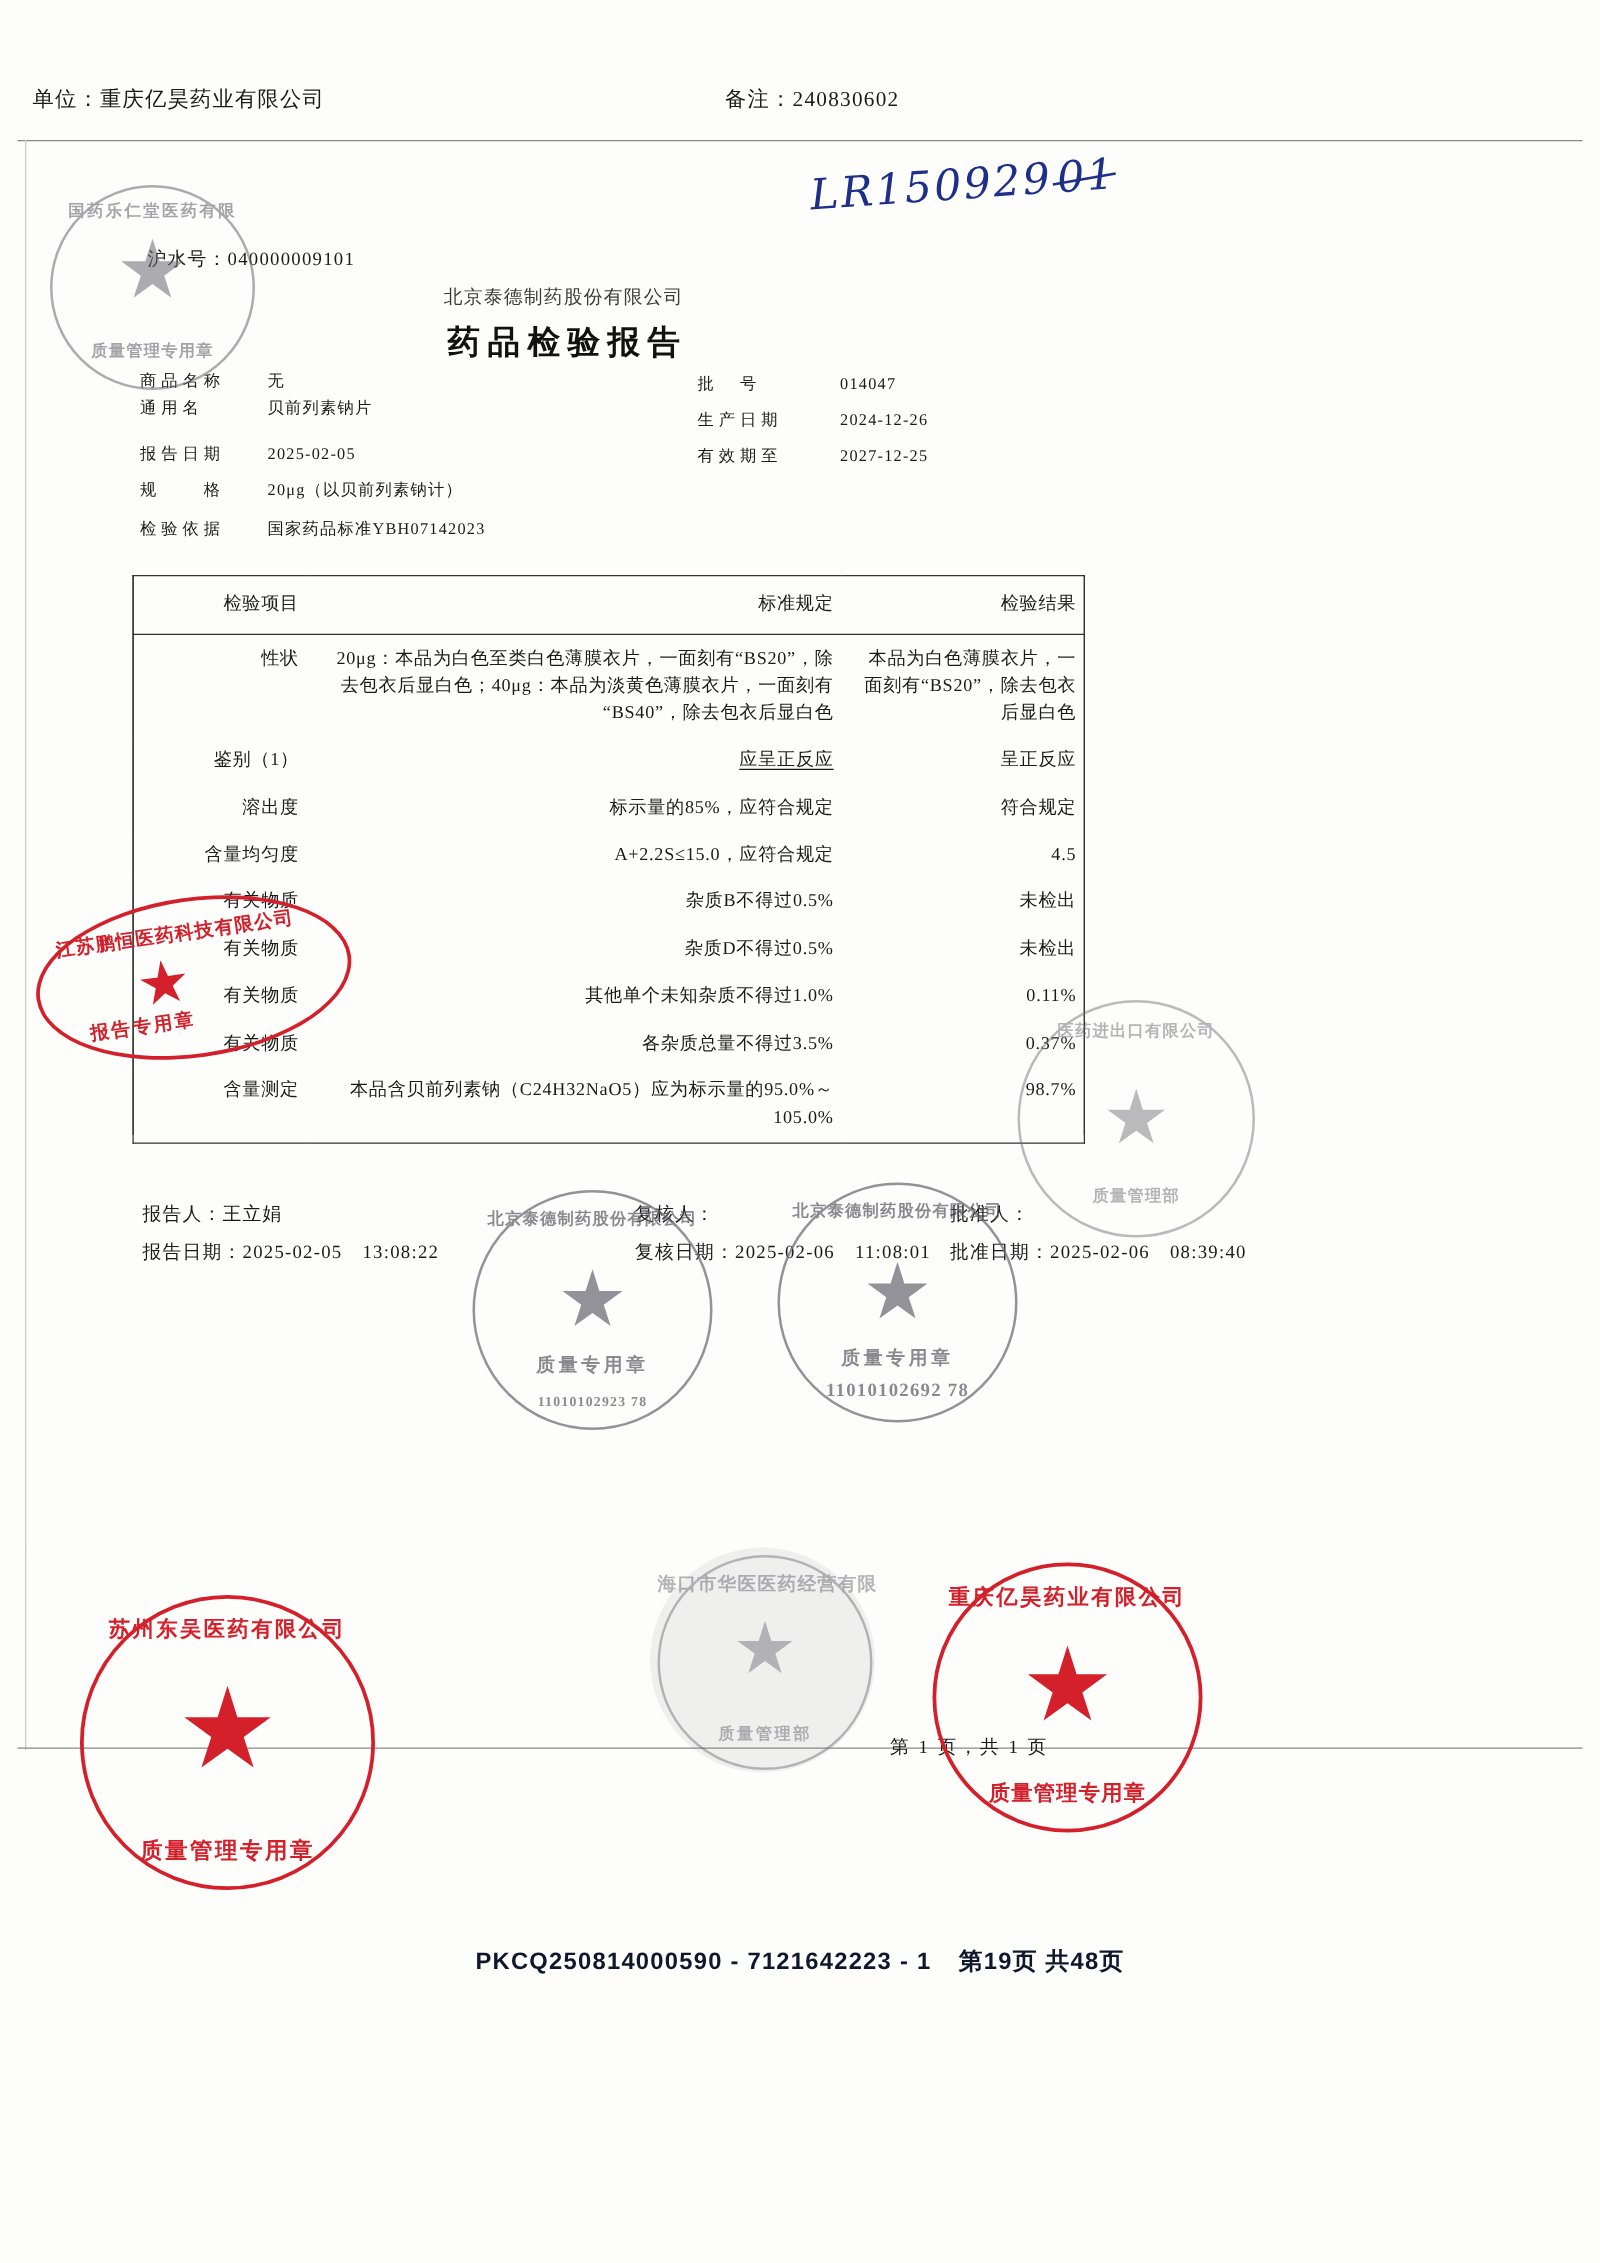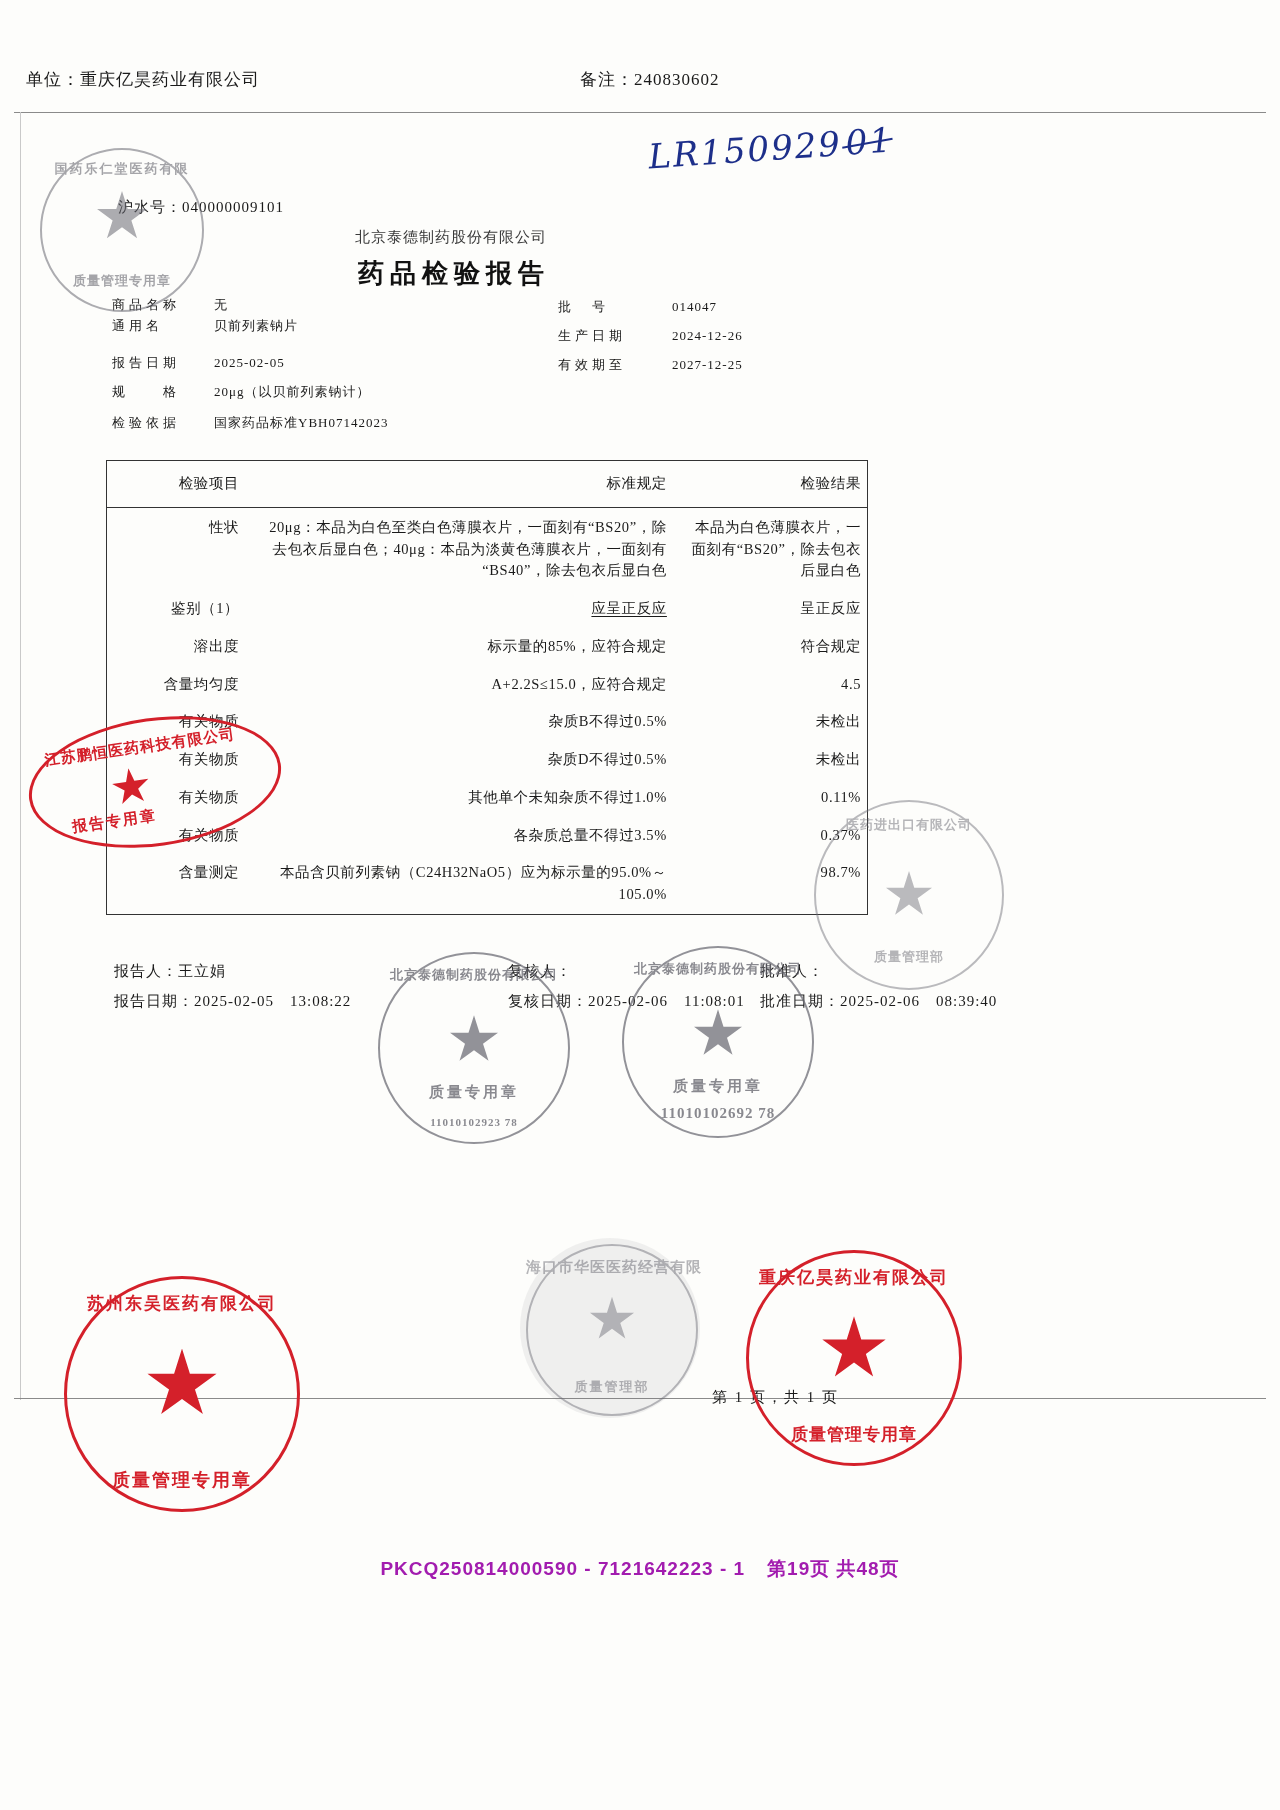--- a/index.html
+++ b/index.html
@@ -244,21 +244,21 @@
   .bottom-strip {
     position: absolute;
     top: 1556px;
     left: 0;
     width: 1280px;
     text-align: center;
     font-size: 19px;
     font-weight: bold;
     letter-spacing: 1px;
     font-family: "Liberation Sans", sans-serif;
-    color: #a21caf;
+    color: #0f172a;
   }
   .bottom-strip .pg {
     margin-left: 22px;
   }
 
   
   .stamp {
     position: absolute;
     border-radius: 50%;
     display: flex;

